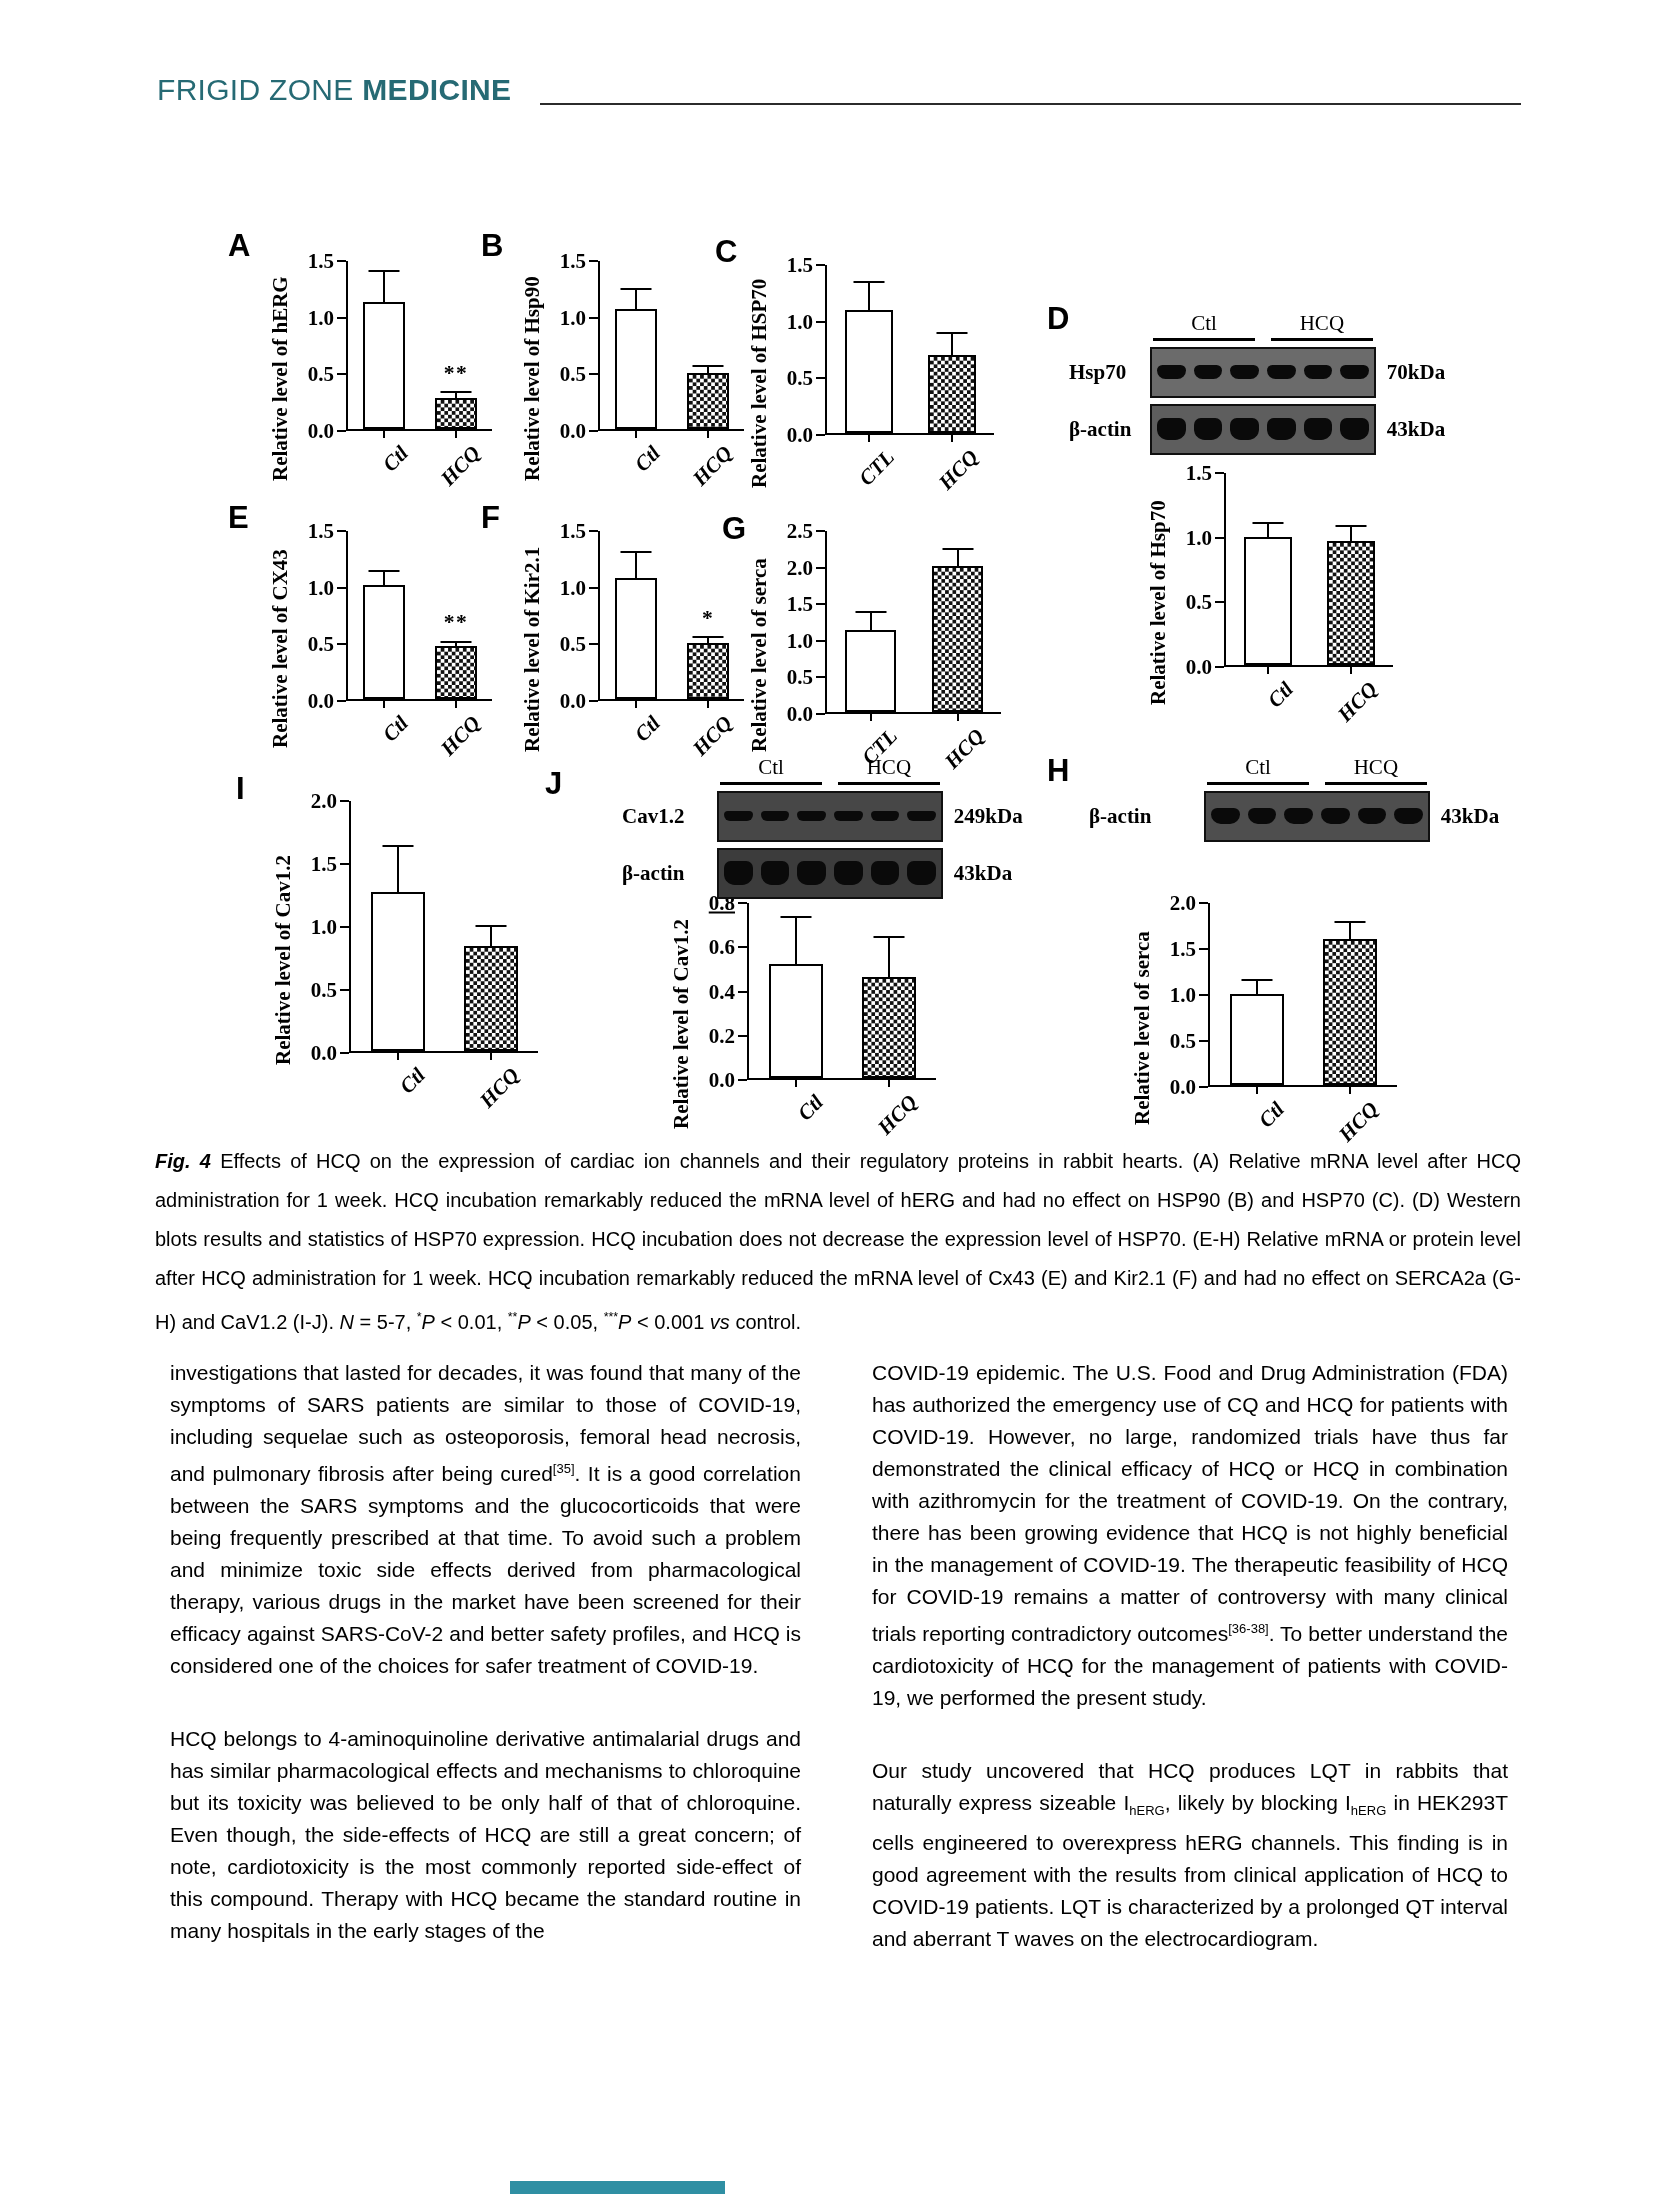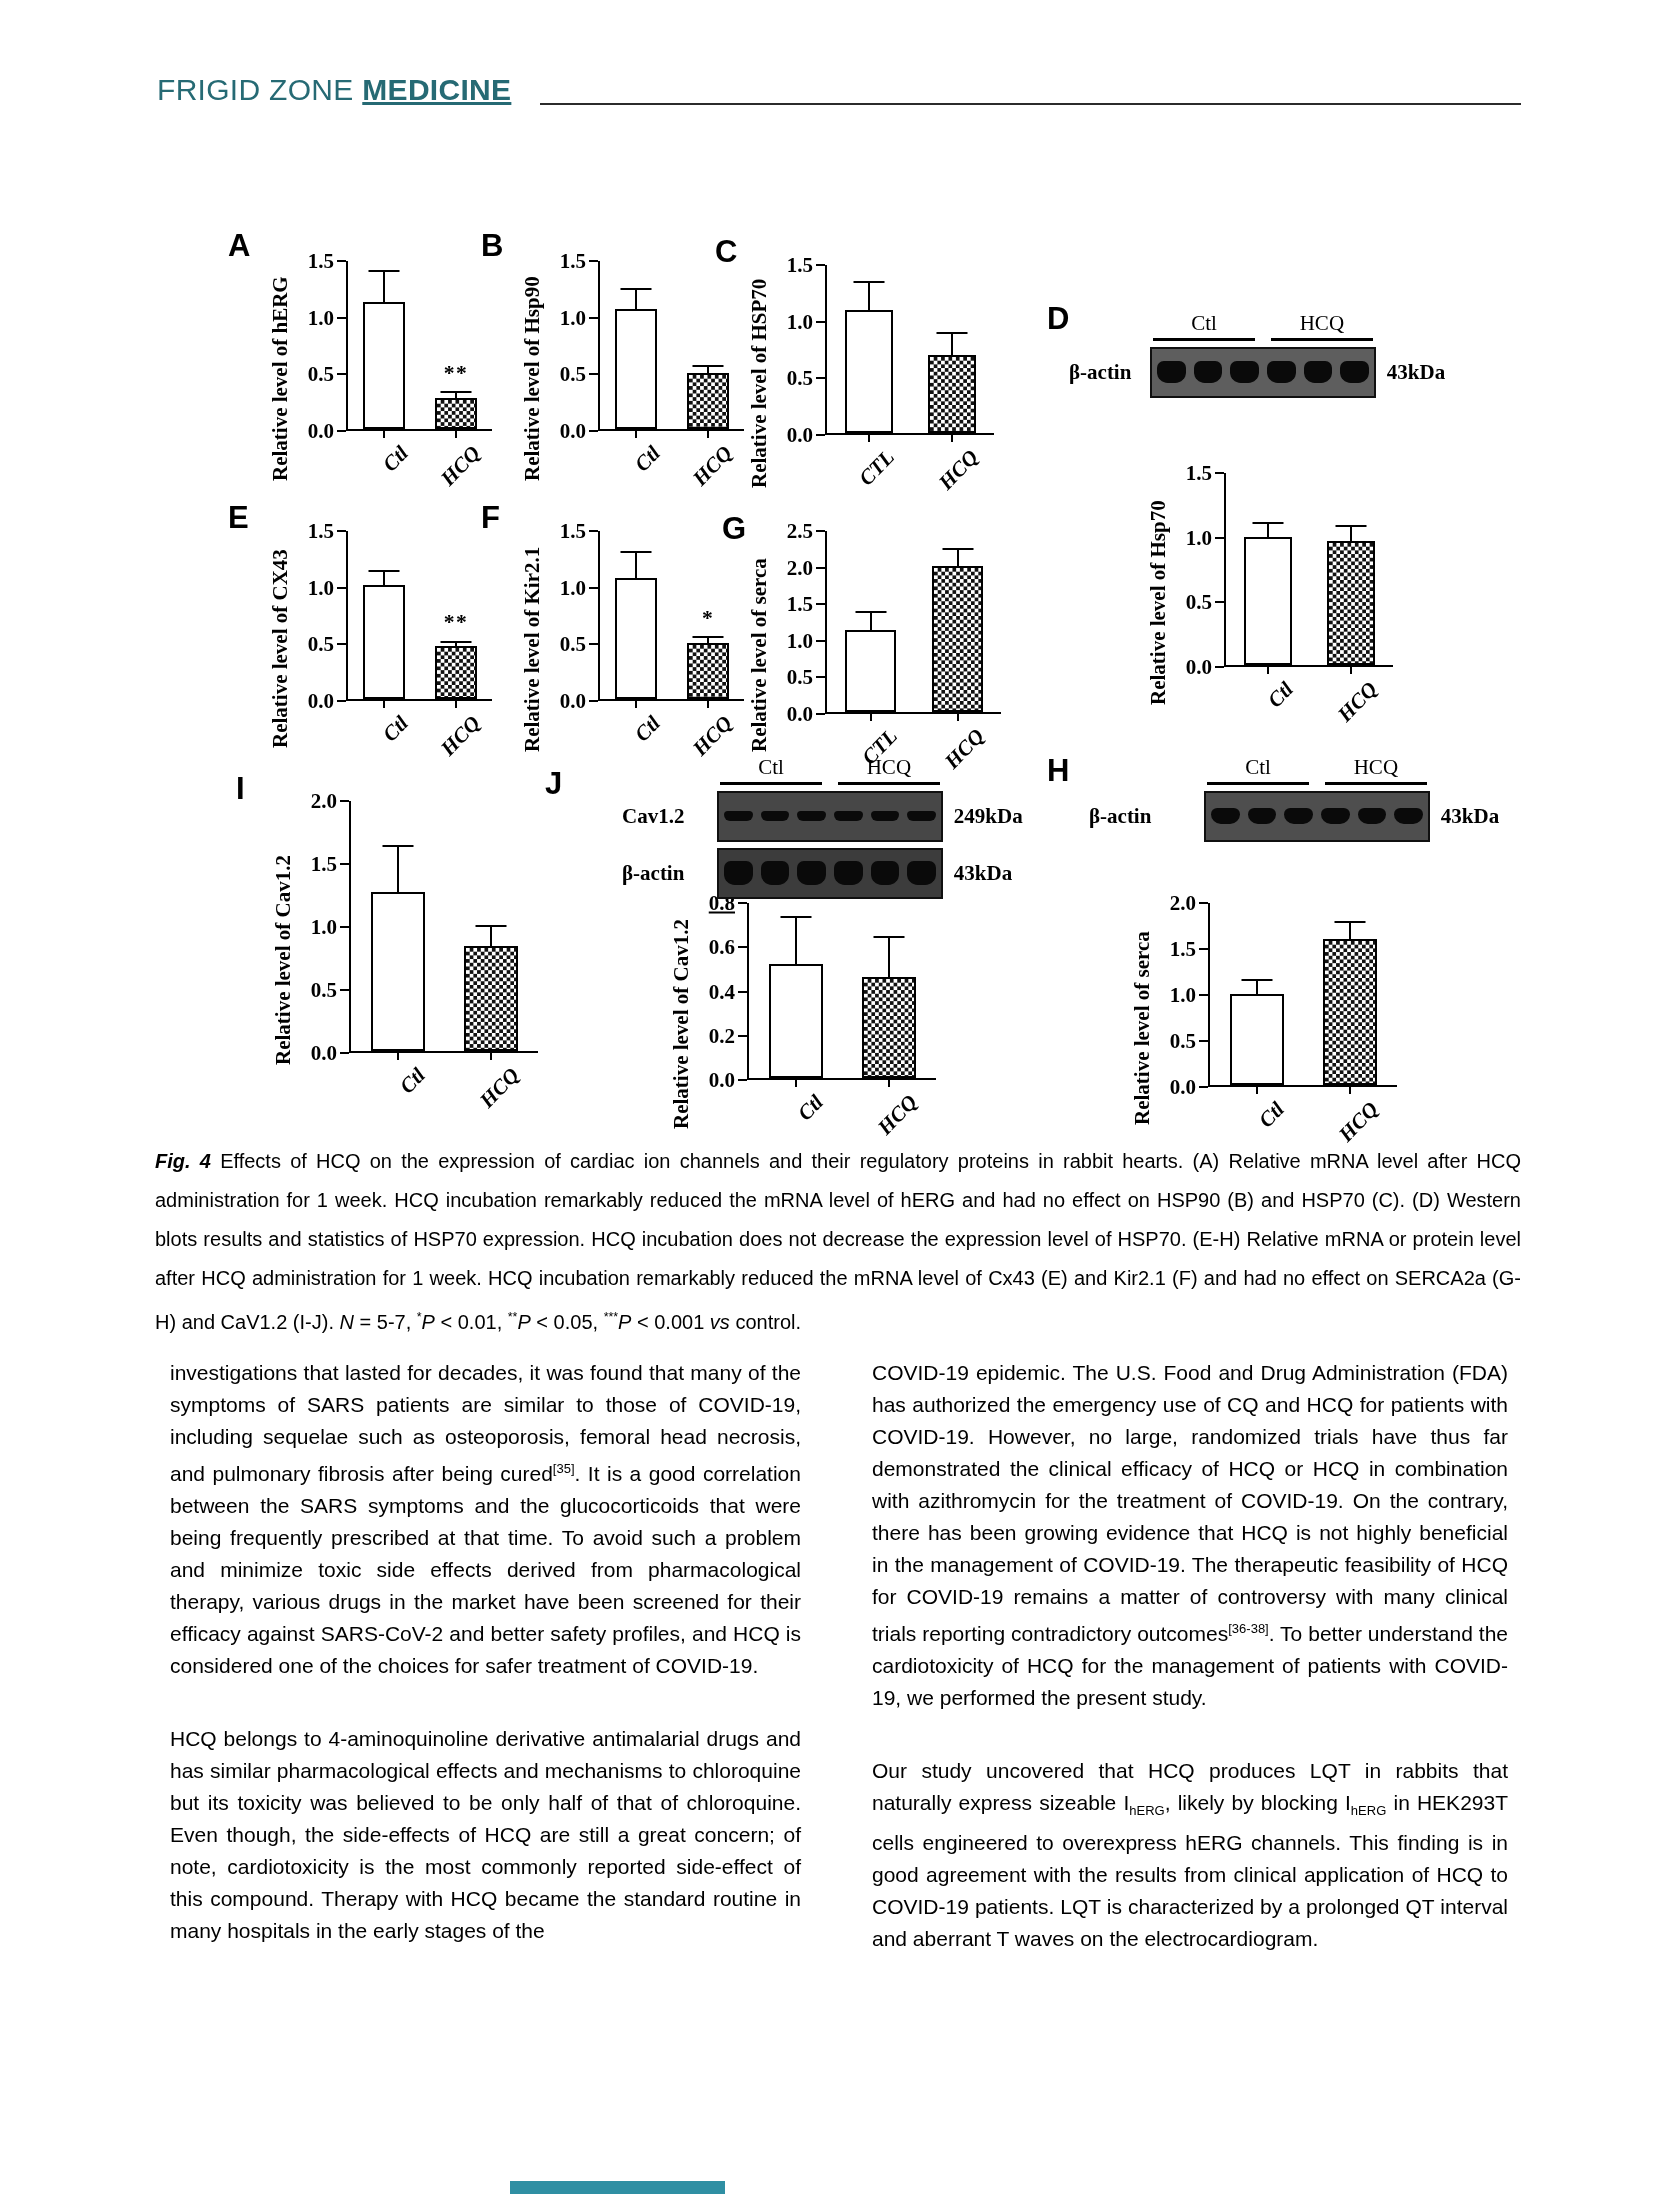--- a/index.html
+++ b/index.html
@@ -2,21 +2,21 @@
 <html style="font-size:10.8px"><head>
 <meta charset="utf-8">
 <style>
   html,body{margin:0;padding:0;background:#fff;}
   .page{position:relative;width:1675px;height:2194px;background:#ffffff;color:#000;
         font-family:"Liberation Sans",sans-serif;overflow:hidden;}
 
   
   .journal{position:absolute;left:157px;top:73px;font-size:30px;letter-spacing:0.3px;
            color:#266a74;white-space:nowrap;}
-  .journal .jbold{font-weight:700;text-decoration:underline;}
+  .journal .jbold{font-weight:700;}
   .hline{position:absolute;left:540px;top:103px;width:981px;height:2px;background:#2b2b2b;}
 
   
   .pletter{position:absolute;font-size:31px;font-weight:700;}
 
   
   .chart{position:absolute;display:flex;font-family:"Liberation Serif",serif;}
   .ylab{writing-mode:vertical-rl;transform:rotate(180deg);font-weight:700;font-size:21px;
         line-height:1.05;display:flex;align-items:center;justify-content:center;width:31px;}
   .plotwrap{flex:1;display:flex;height:calc(100% - 66px);}
@@ -443,20 +443,32 @@
             <div class="grp-line"></div>
           </div>
           <div class="grp">
             <div class="grp-label">HCQ</div>
             <div class="grp-line"></div>
           </div>
         </div>
         <div class="bh-spacer" style="width: 81px;"></div>
       </div>
       <div class="blot-row">
+        <div class="blot-label" style="width: 81px;">Hsp70</div>
+        <div class="strip" style="background: rgb(107, 107, 107);">
+          <div class="band" style="height: 30%;"></div>
+          <div class="band" style="height: 30%;"></div>
+          <div class="band" style="height: 30%;"></div>
+          <div class="band" style="height: 30%;"></div>
+          <div class="band" style="height: 30%;"></div>
+          <div class="band" style="height: 30%;"></div>
+        </div>
+        <div class="blot-kda" style="width: 81px;">70kDa</div>
+      </div>
+      <div class="blot-row">
         <div class="blot-label" style="width: 81px;">β-actin</div>
         <div class="strip" style="background: rgb(94, 94, 94);">
           <div class="band" style="height: 48%;"></div>
           <div class="band" style="height: 48%;"></div>
           <div class="band" style="height: 48%;"></div>
           <div class="band" style="height: 48%;"></div>
           <div class="band" style="height: 48%;"></div>
           <div class="band" style="height: 48%;"></div>
         </div>
         <div class="blot-kda" style="width: 81px;">43kDa</div>

